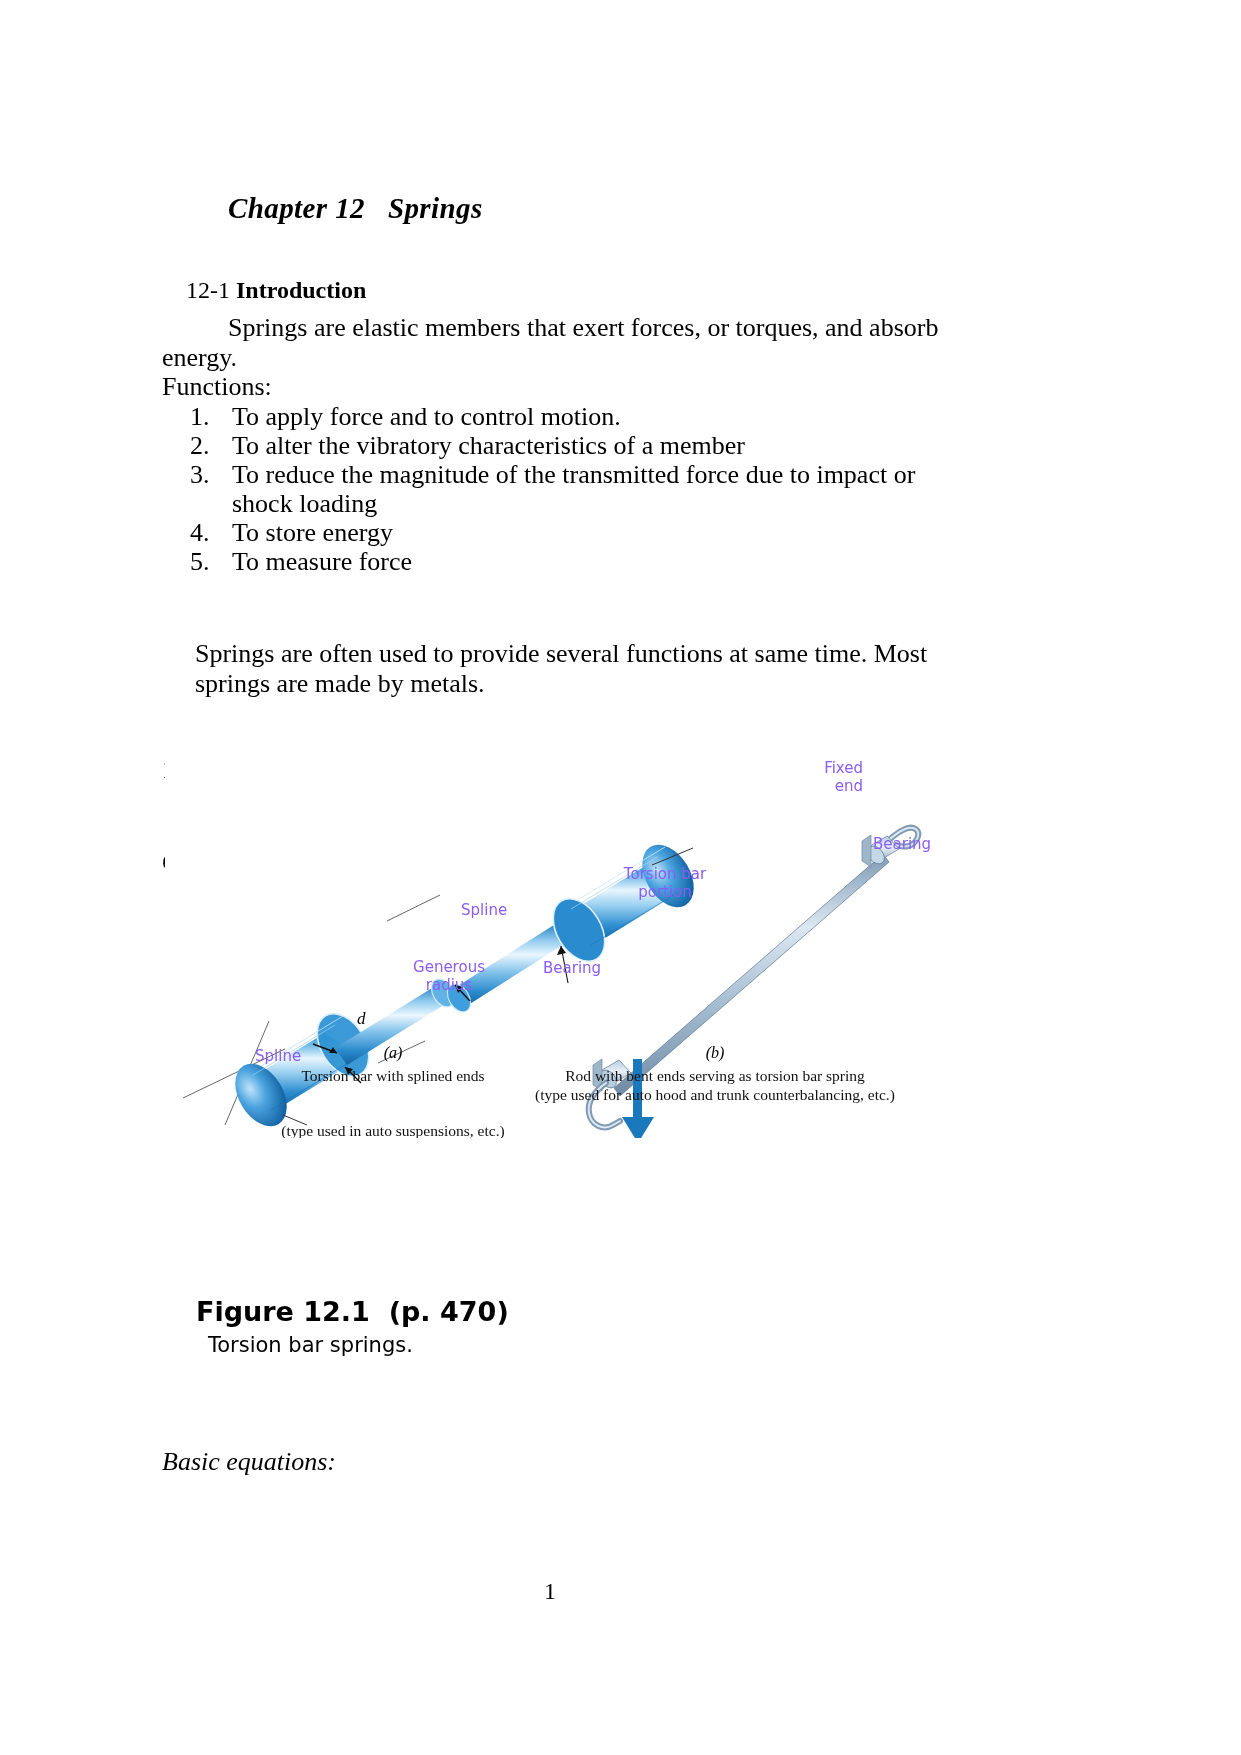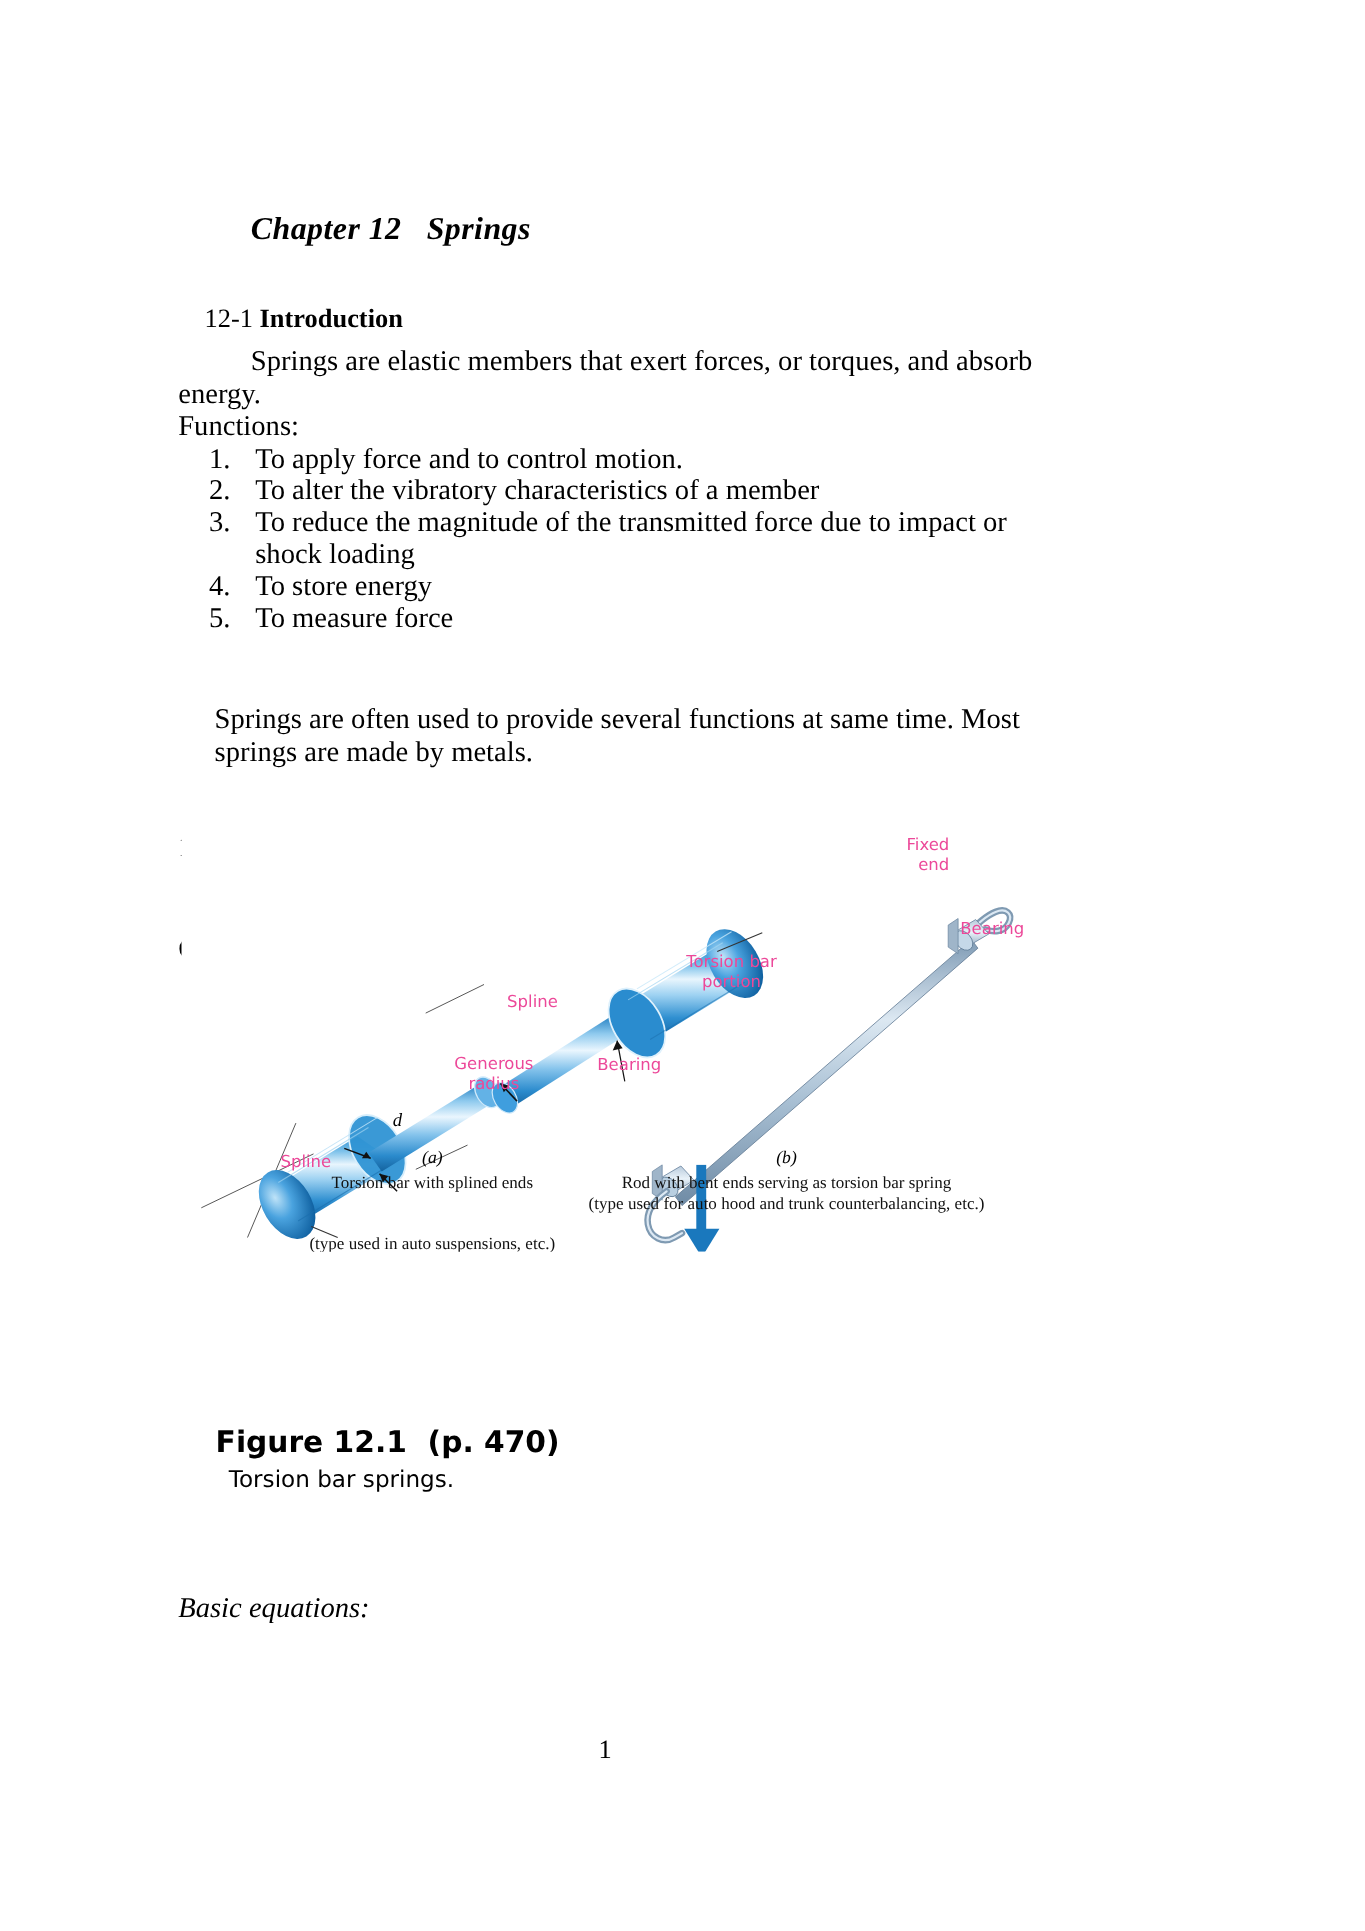--- a/index.html
+++ b/index.html
@@ -103,21 +103,21 @@
     height: 385px;
     background: #ffffff;
     overflow: hidden;
   }
   .fig-svg { position: absolute; left: 0; top: 0; }
 
   .fig-label {
     position: absolute;
     font-family: "DejaVu Sans", "Liberation Sans", sans-serif;
     font-size: 15px;
-    color: #ec4899;
+    color: #8b5cf6;
     line-height: 18px;
     white-space: pre;
   }
   .fig-label.center { text-align: center; }
   .fig-label.right { text-align: right; }
   .fig-italic-letter {
     position: absolute;
     font-family: "Liberation Serif", serif;
     font-style: italic;
     font-size: 17px;

